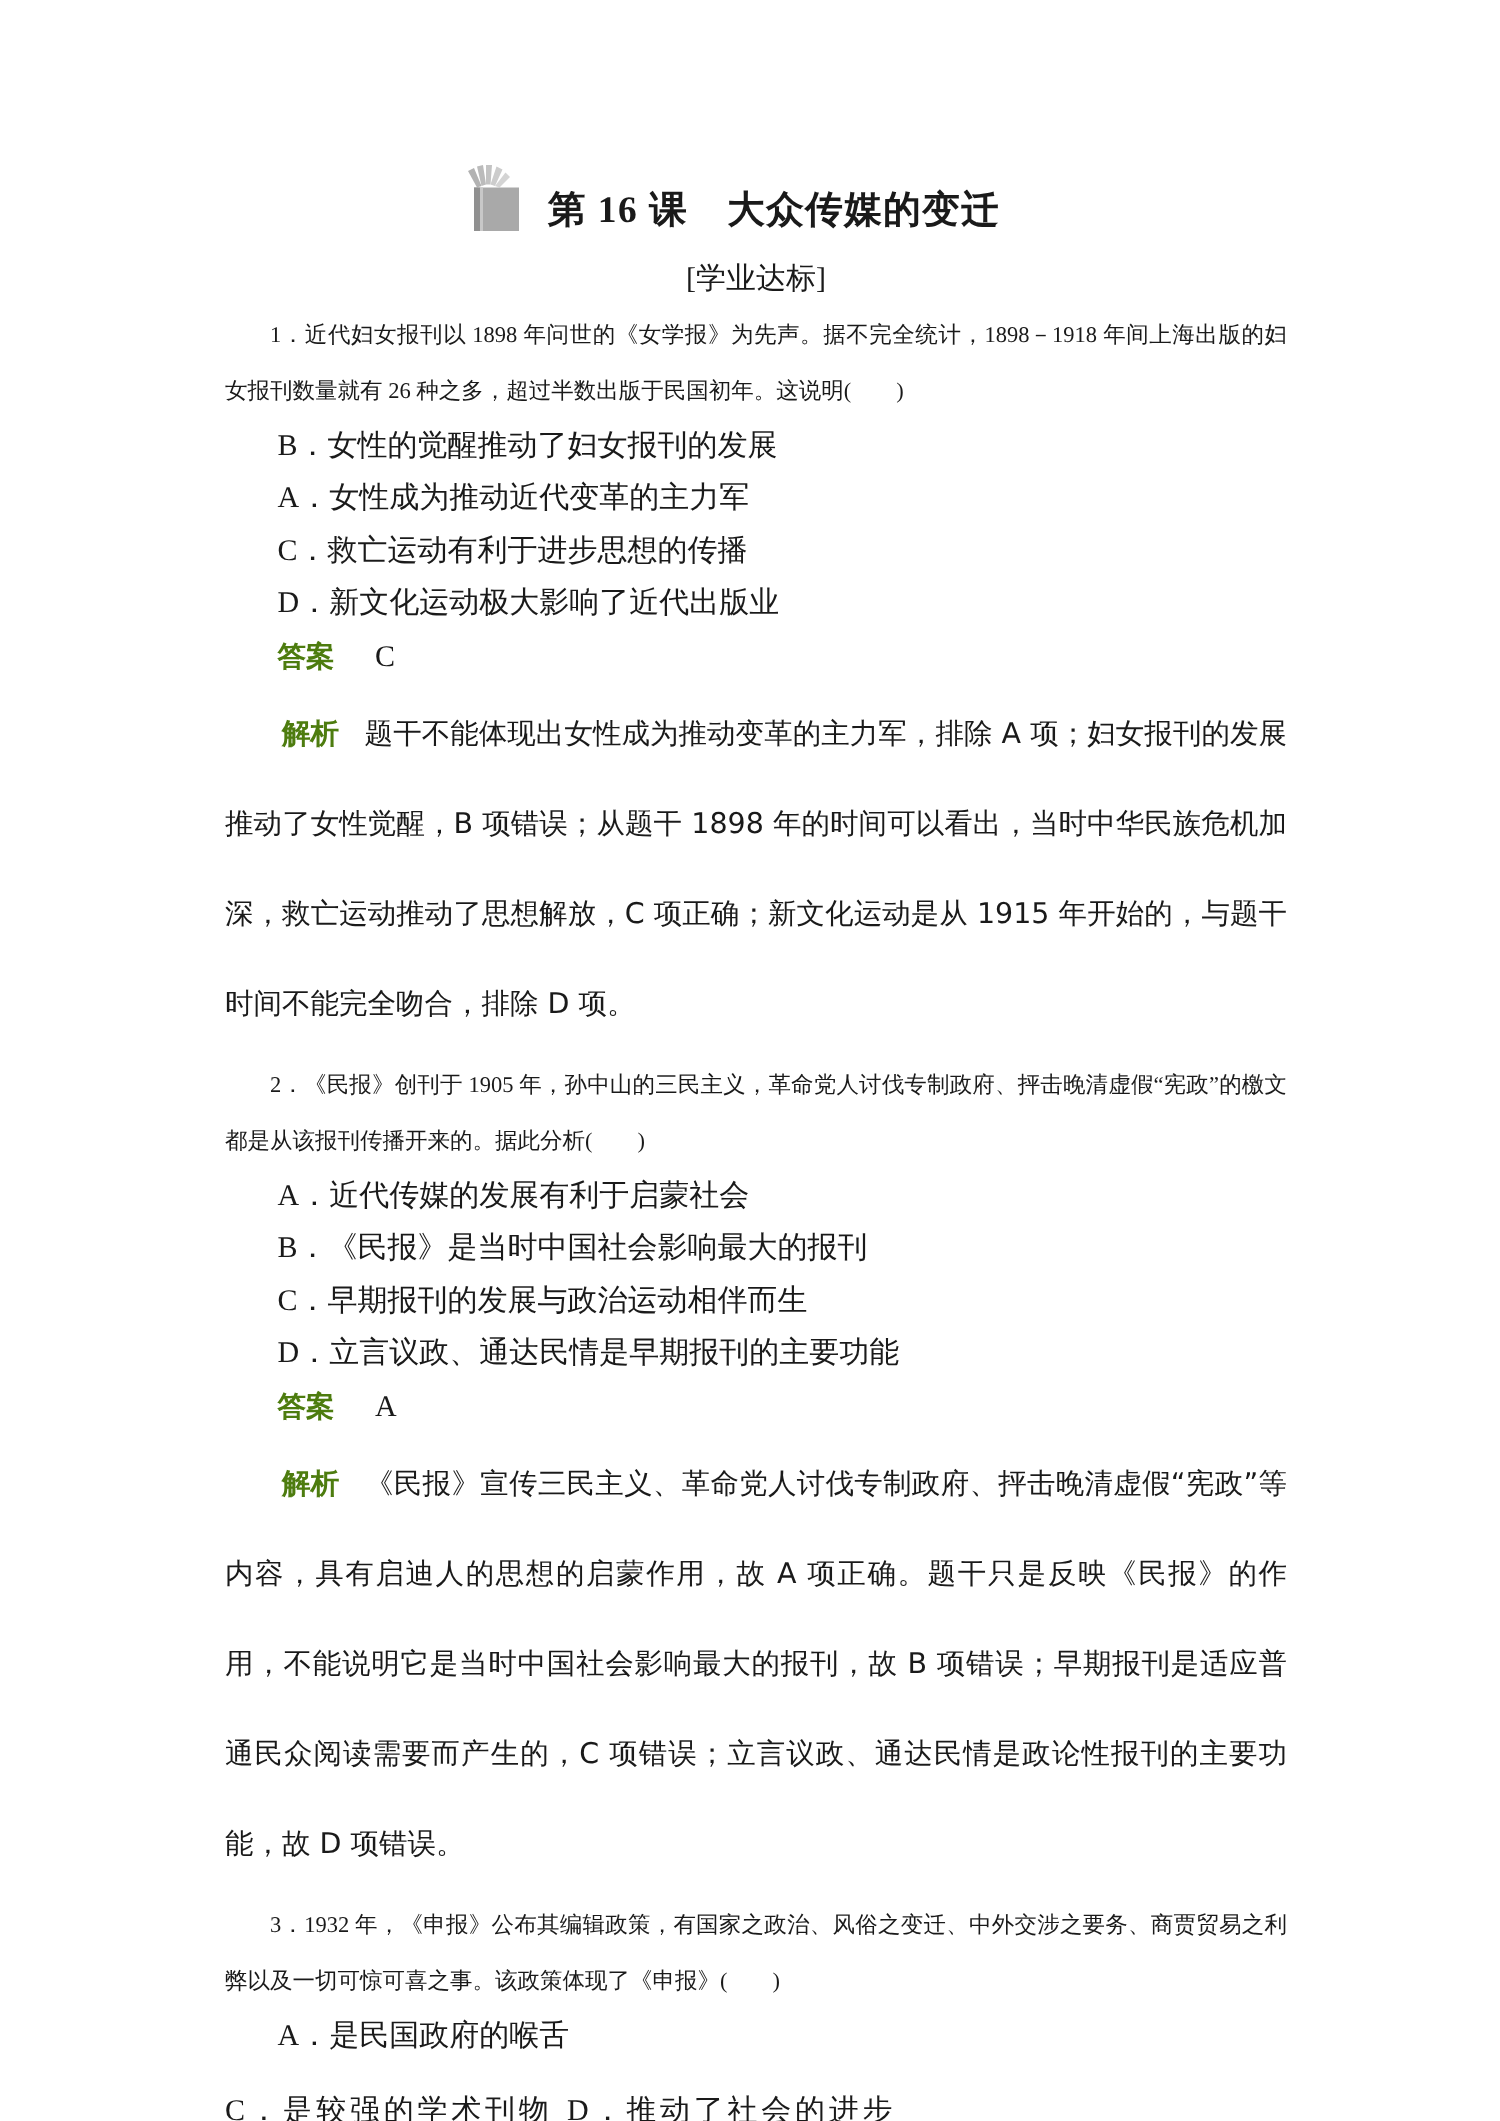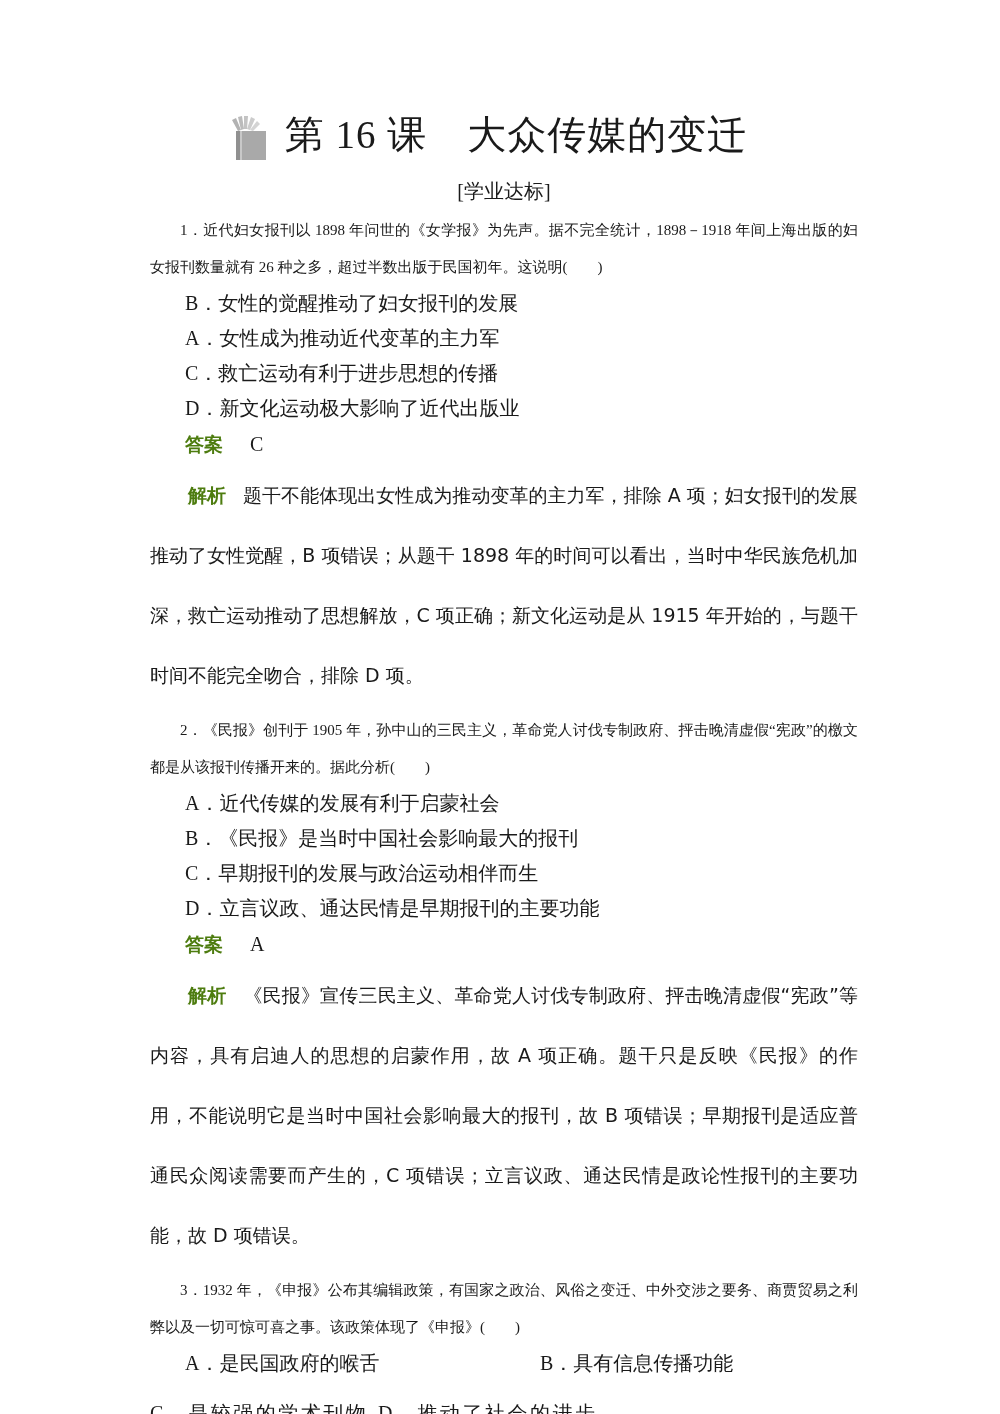--- a/index.html
+++ b/index.html
@@ -6,21 +6,21 @@
   body {
     width:1000px; height:1414px; background:#ffffff;
     color:#1a1a1a;
     font-family:"Liberation Serif","DejaVu Serif",serif;
   }
   .page { width:708px; margin-left:150px; padding-top:108px; }
 
   
   .title-row { display:flex; justify-content:center; align-items:flex-end; gap:14px; margin-left:-30px; }
   .book-icon { width:40px; height:48px; display:inline-block; flex:0 0 auto; }
-  h1.title { margin:0; font-size:39px; font-weight:400; letter-spacing:1px; white-space:nowrap; }
+  h1.title { margin:0; font-size:25px; font-weight:700; letter-spacing:1px; white-space:nowrap; }
   .subtitle { text-align:center; font-size:20px; margin-top:16px; }
 
   
   .stem {
     font-size:15px; line-height:37px; text-indent:2em;
     text-align:justify; word-break:break-all; margin:7px 0 0 0;
   }
   .option { font-size:20px; line-height:35px; padding-left:35px; }
   .answer-row { font-size:20px; line-height:37px; padding-left:35px; }
   .red-label {
@@ -95,20 +95,19 @@
     </div>
     <p class="analysis">
       <span class="red-label analysis-label">解析</span><span>《民报》宣传三民主义、革命党人讨伐专制政府、抨击晚清虚假“宪政”等内容，具有启迪人的思想的启蒙作用，故 A 项正确。题干只是反映《民报》的作用，不能说明它是当时中国社会影响最大的报刊，故 B 项错误；早期报刊是适应普通民众阅读需要而产生的，C 项错误；立言议政、通达民情是政论性报刊的主要功能，故 D 项错误。</span>
     </p>
   </section>
 
   <section>
     <p class="stem">3．1932 年，《申报》公布其编辑政策，有国家之政治、风俗之变迁、中外交涉之要务、商贾贸易之利弊以及一切可惊可喜之事。该政策体现了《申报》(　　)</p>
     <div class="options-2col">
       <div class="option first">A．是民国政府的喉舌</div>
-      <div class="option" style="padding-left:0;">B．具有信息传播功能</div>
     </div>
     <div class="cd-row">
       <span class="cd-item-c">C．是较强的学术刊物</span><span>D．推动了社会的进步</span>
     </div>
   </section>
 
 </div>
 
 </body></html>

